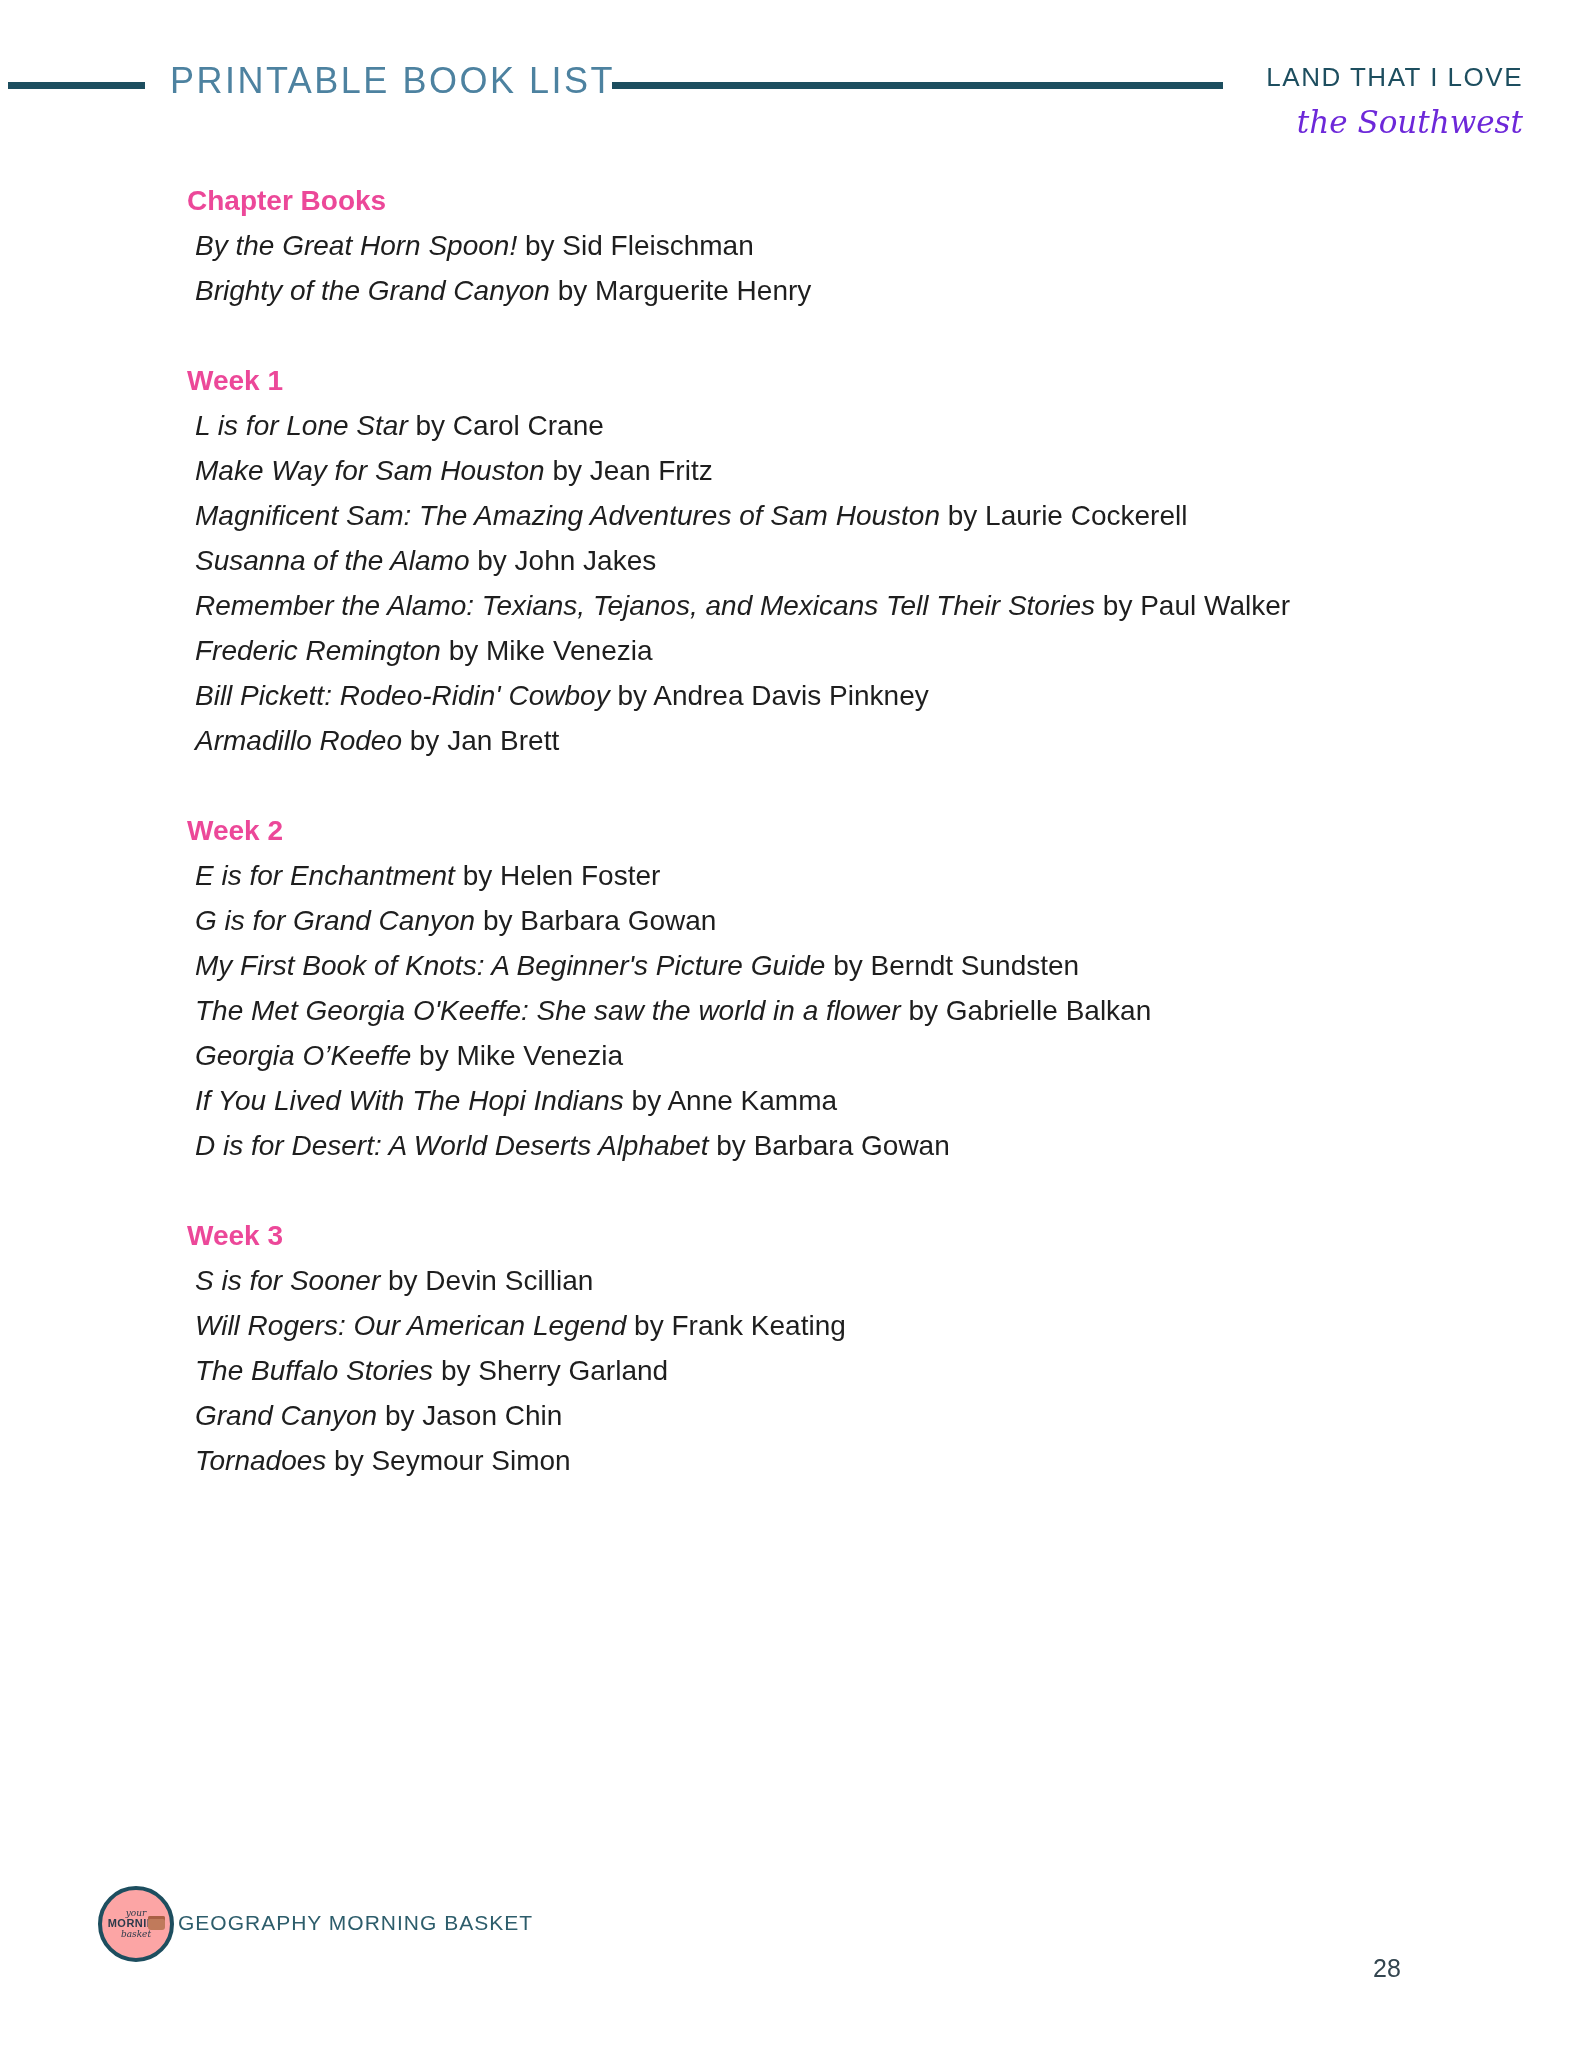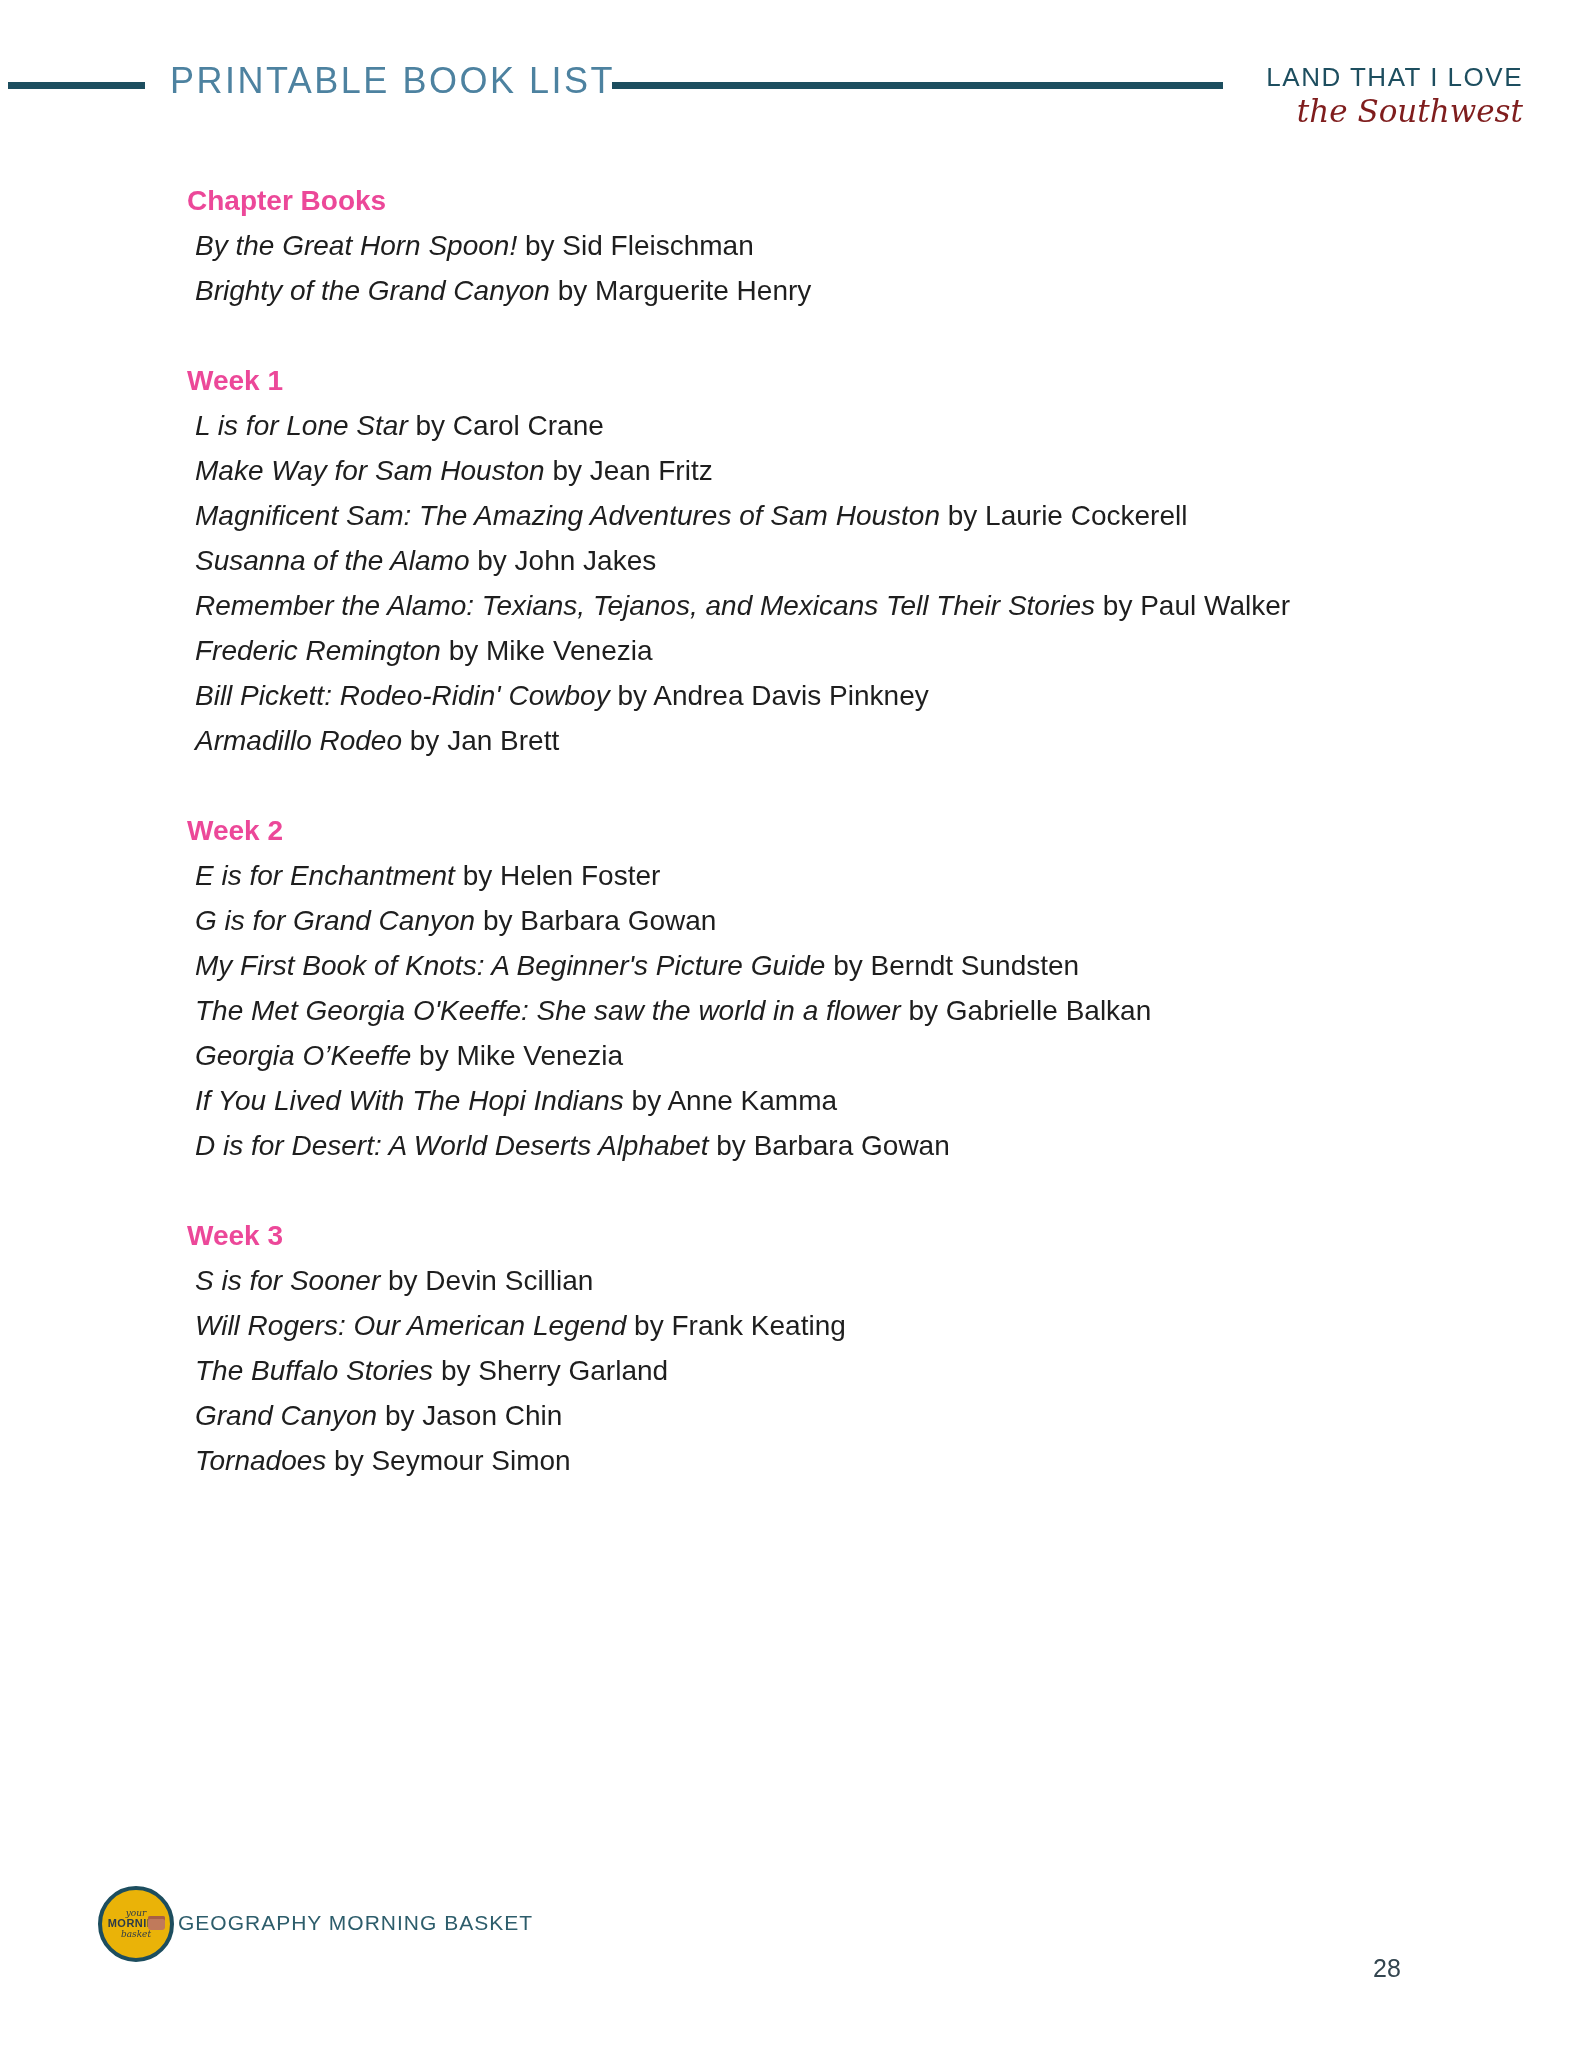--- a/index.html
+++ b/index.html
@@ -33,25 +33,25 @@
     right: 60px; top: 62px;
     text-align: right;
   }
   .brand-name {
     font-size: 26px;
     letter-spacing: 1.5px;
     color: #1d4e5f;
     white-space: nowrap;
   }
   .brand-sub {
-    margin-top: 0;
+    margin-top: 11px;
     font-family: "DejaVu Serif", serif;
     font-style: italic;
     font-size: 31px;
-    color: #7f1d1d;
+    color: #6d28d9;
     white-space: nowrap;
   }
 
   
   .book-list {
     position: absolute;
     left: 187px;
     top: 178px;
     right: 100px;
   }
@@ -74,21 +74,21 @@
   .book-section em { font-style: italic; margin-left: 8px; }
 
   
   .logo-circle {
     position: absolute;
     left: 98px; top: 1886px;
     width: 76px; height: 76px;
     border: 4px solid #1d4e5f;
     border-radius: 50%;
     box-sizing: border-box;
-    background: #eab308;
+    background: #fca5a5;
   }
   .logo-inner {
     position: relative;
     display: flex;
     flex-direction: column;
     align-items: center;
     justify-content: center;
     width: 100%; height: 100%;
     line-height: 1.05;
     color: #2b3a4a;

